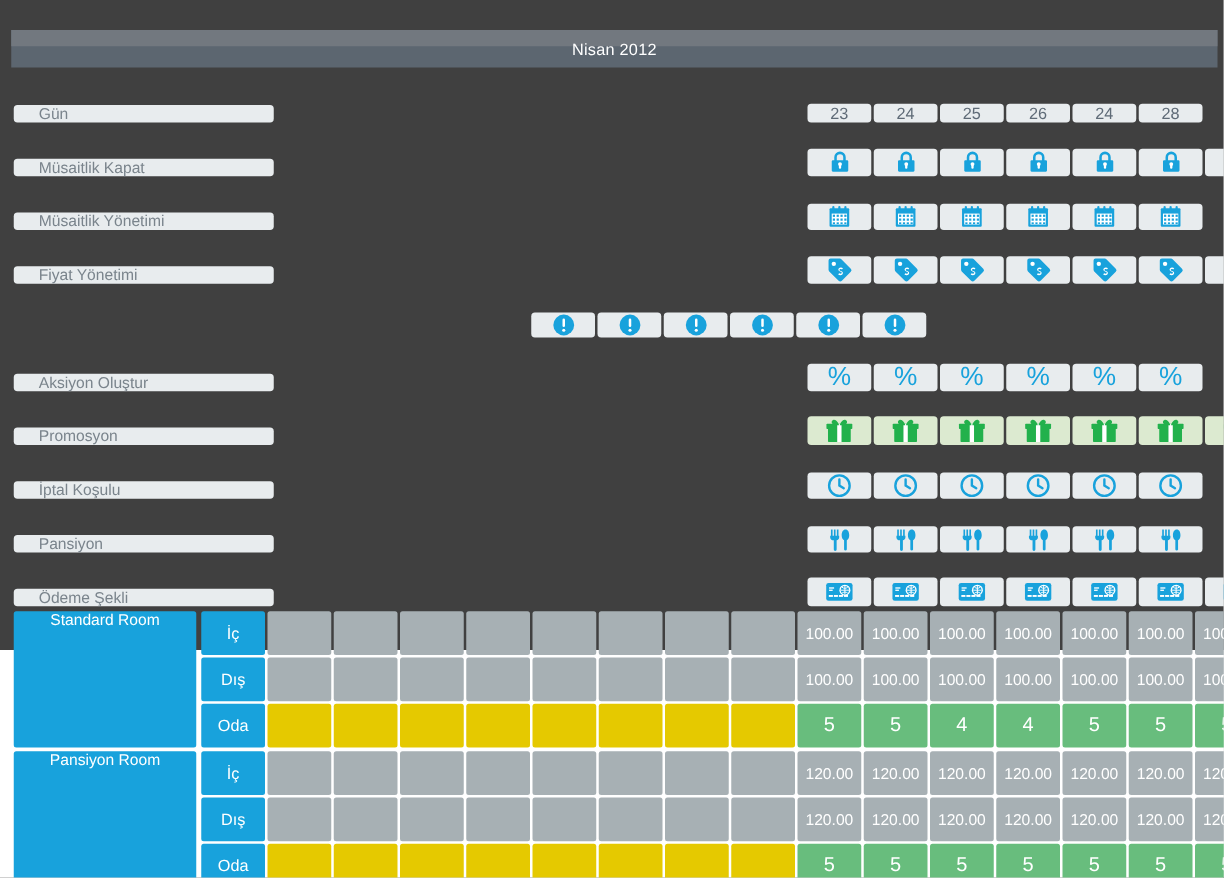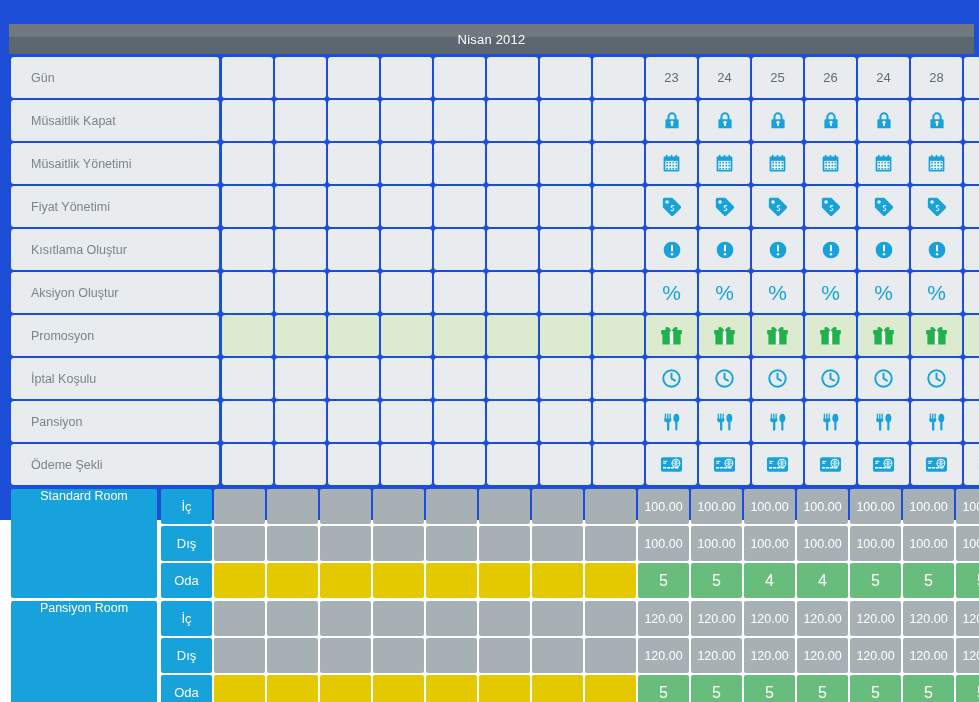--- a/index.html
+++ b/index.html
@@ -3,21 +3,21 @@
 <meta charset="utf-8">
 <style>
   * { box-sizing: border-box; }
   html, body {
     margin: 0; padding: 0;
     width: 979px; height: 702px;
     background: #ffffff;
     font-family: "Liberation Sans", sans-serif;
     overflow: hidden;
   }
-  #app { position: relative; width: 979px; height: 520px; background: #1d4ed8; }
+  #app { position: relative; width: 979px; height: 520px; background: #404040; }
 
   
   .month-bar {
     position: absolute;
     left: 9px; top: 24px;
     width: 965px; height: 30px;
     background: #5c6670;
     display: flex; align-items: center; justify-content: center;
   }
   .month-bar::before {
@@ -29,21 +29,21 @@
     position: relative;
     color: #ffffff;
     font-size: 13px;
     letter-spacing: .2px;
     z-index: 2;
   }
 
   
   .grid { position: absolute; left: 0; top: 56px; width: 979px; }
 
-  .row { display: flex; height: 43px; }
+  .row { display: flex; height: 43px; align-items: flex-end; }
   .row.icon-row { height: 43px; }
 
   
   .lbl {
     width: 208px; min-width: 208px;
     margin: 1px 2px 1px 11px;
     background: #e8ecee;
     border-radius: 3px;
     display: flex; align-items: center;
     padding-left: 20px;
@@ -474,23 +474,20 @@
             <svg class="ic" width="22" height="22" viewBox="0 0 24 24">
               <path d="M13.2 2.6 21.4 10.8a2 2 0 0 1 0 2.8l-7.8 7.8a2 2 0 0 1-2.8 0L2.6 13.2a2 2 0 0 1-.6-1.4V3.8a1.8 1.8 0 0 1 1.8-1.8h8a2 2 0 0 1 1.4.6z" fill="#18a2dc"></path>
               <circle cx="6.6" cy="6.6" r="1.9" fill="#fff"></circle>
               <path d="M14.6 10.4c-1.4-1-3-.6-3.7.3-.7.9-.3 1.9.8 2.4l1.3.6c.6.3.7.8.4 1.2-.4.5-1.3.6-2.2 0l-.8 1c1.4 1 3 .7 3.8-.3.7-.9.3-2-.9-2.5l-1.2-.5c-.6-.3-.7-.7-.4-1.1.4-.5 1.2-.5 2 0l.9-1.1z" fill="#fff"></path>
               <path d="M12.6 8.9l.7-.5 5.1 7-.7.5z" fill="#fff" opacity=".0"></path>
             </svg>
           </span>
         </div>
       </div>
       <div class="row icon-row">
-        <div class="lbl">
-          <span>Kısıtlama Oluştur</span>
-        </div>
         <div class="cell"></div>
         <div class="cell"></div>
         <div class="cell"></div>
         <div class="cell"></div>
         <div class="cell"></div>
         <div class="cell"></div>
         <div class="cell"></div>
         <div class="cell"></div>
         <div class="cell">
           <span>

